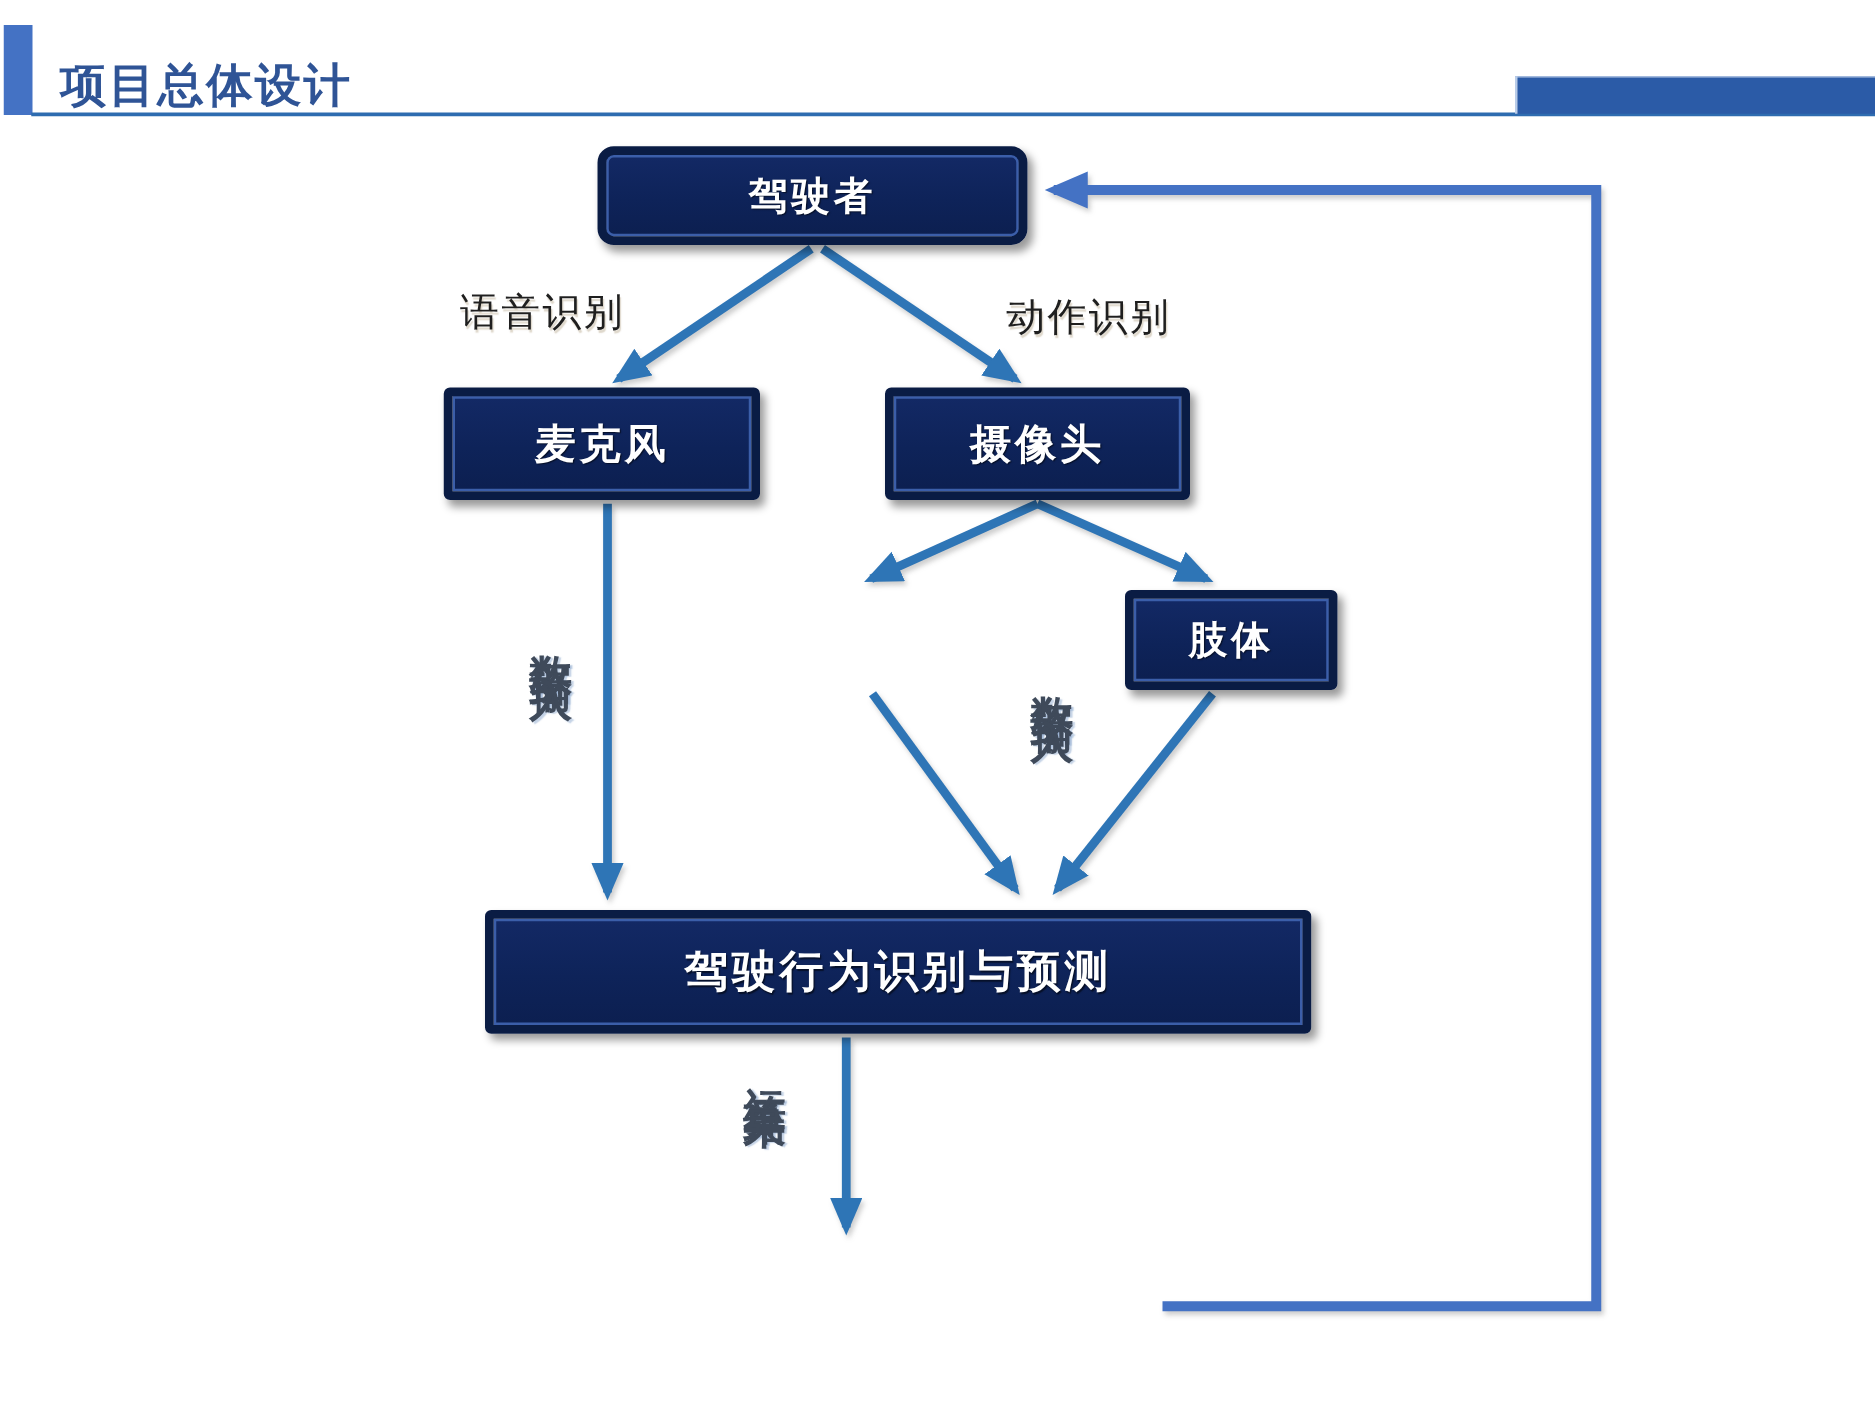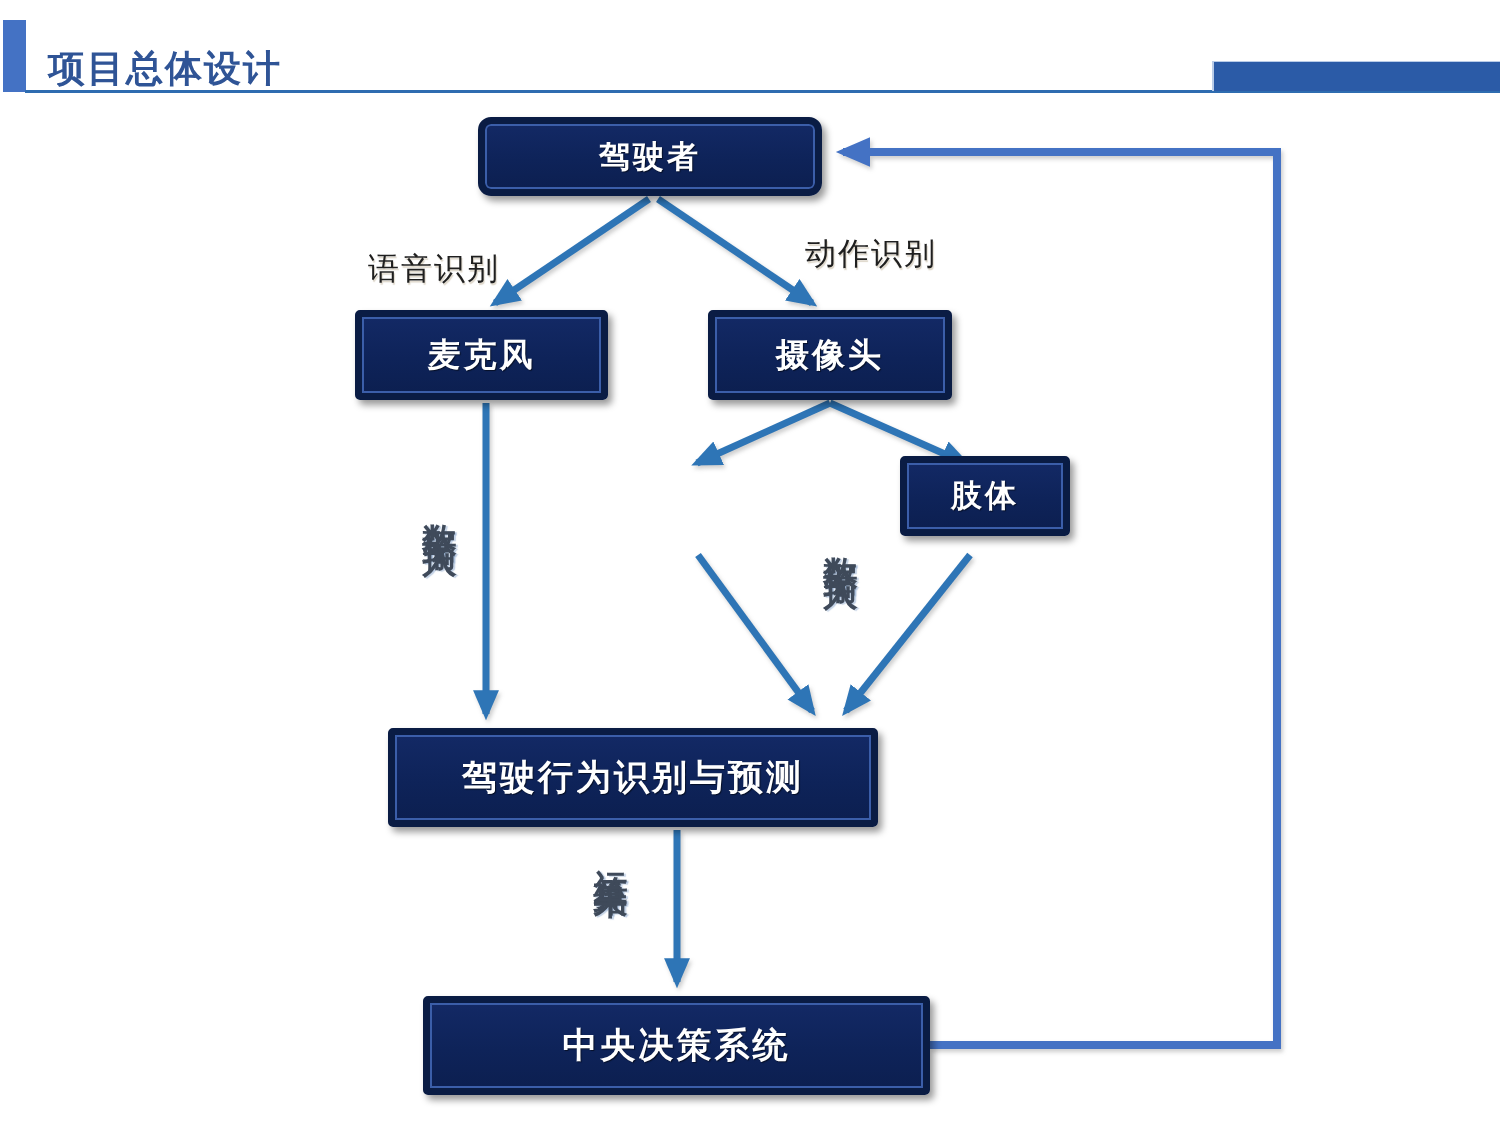--- a/index.html
+++ b/index.html
@@ -55,33 +55,33 @@
     text-shadow:1px 1px 1px rgba(0,0,0,0.55);
   }
   .node-driver{left:478px;top:117px;width:344px;height:79px;border-radius:13px;}
   .node-driver span{font-size:31px;}
   .node-microphone{left:355px;top:310px;width:253px;height:90px;}
   .node-microphone span{font-size:33px;}
   .node-camera{left:708px;top:310px;width:244px;height:90px;}
   .node-camera span{font-size:33px;}
   .node-face{left:598px;top:472px;width:170px;height:80px;}
   .node-face span{font-size:31px;}
-  .node-limbs{left:900px;top:456px;width:170px;height:80px;}
+  .node-limbs{left:900px;top:472px;width:170px;height:80px;}
   .node-limbs span{font-size:31px;}
-  .node-behavior{left:388px;top:728px;width:490px;height:99px;}
+  .node-behavior{left:388px;top:728px;width:661px;height:99px;}
   .node-behavior span{font-size:35px;}
   .node-decision{left:423px;top:996px;width:507px;height:99px;}
   .node-decision span{font-size:35px;}
   
   .edge-label{
     position:absolute;font-size:31px;color:var(--edge-label-text);
     white-space:nowrap;letter-spacing:2px;
     text-shadow:1px 2px 1px rgba(120,90,40,0.25);
   }
-  .label-speech{left:368px;top:248px;}
+  .label-speech{left:368px;top:229px;}
   .label-motion{left:805px;top:233px;font-family:Liberation Serif, serif;}
   .v-label{
     position:absolute;
     writing-mode:vertical-rl;text-orientation:upright;
     font-size:34px;font-weight:bold;color:var(--vertical-label-text);
     letter-spacing:6px;white-space:nowrap;
     text-shadow:2px 1px 1px rgba(150,175,210,0.55);
   }
   .label-data-left{left:417px;top:497px;}
   .label-data-right{left:818px;top:530px;}
@@ -131,23 +131,20 @@
   </div>
   <div class="node node-camera">
     <span>摄像头</span>
   </div>
   <div class="node node-limbs">
     <span>肢体</span>
   </div>
   <div class="node node-behavior">
     <span>驾驶行为识别与预测</span>
   </div>
-  <div class="node node-decision">
-    <span>中央决策系统</span>
-  </div>
 
   <div class="edge-label label-speech">语音识别</div>
   <div class="edge-label label-motion">动作识别</div>
   <div class="v-label label-data-left">数据输入</div>
   <div class="v-label label-data-right">数据输入</div>
   <div class="v-label label-result">运算结果</div>
 
 </div>
 
 </body></html>

